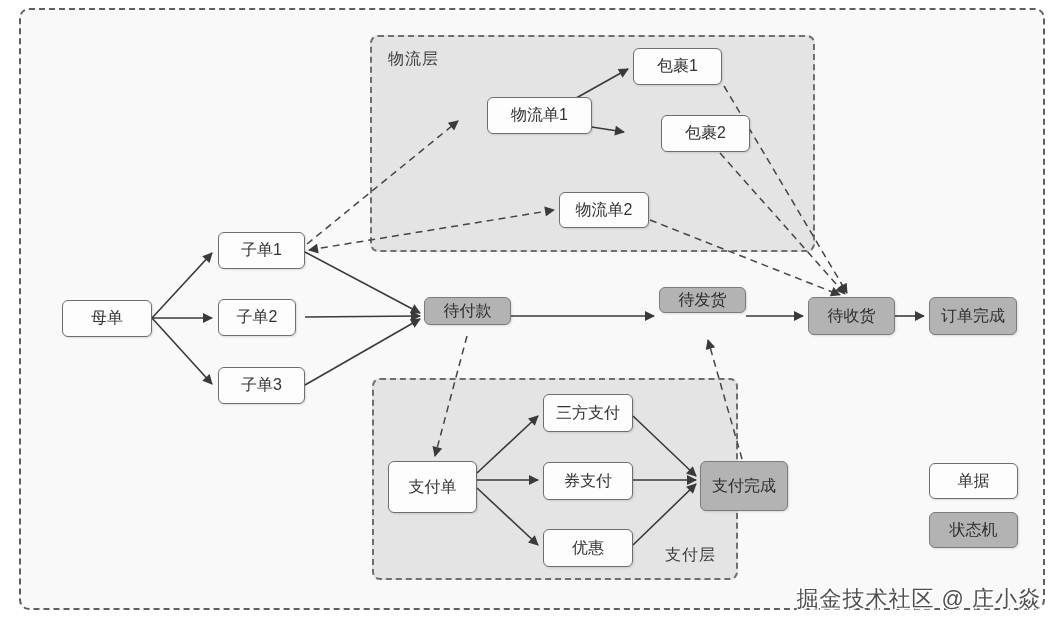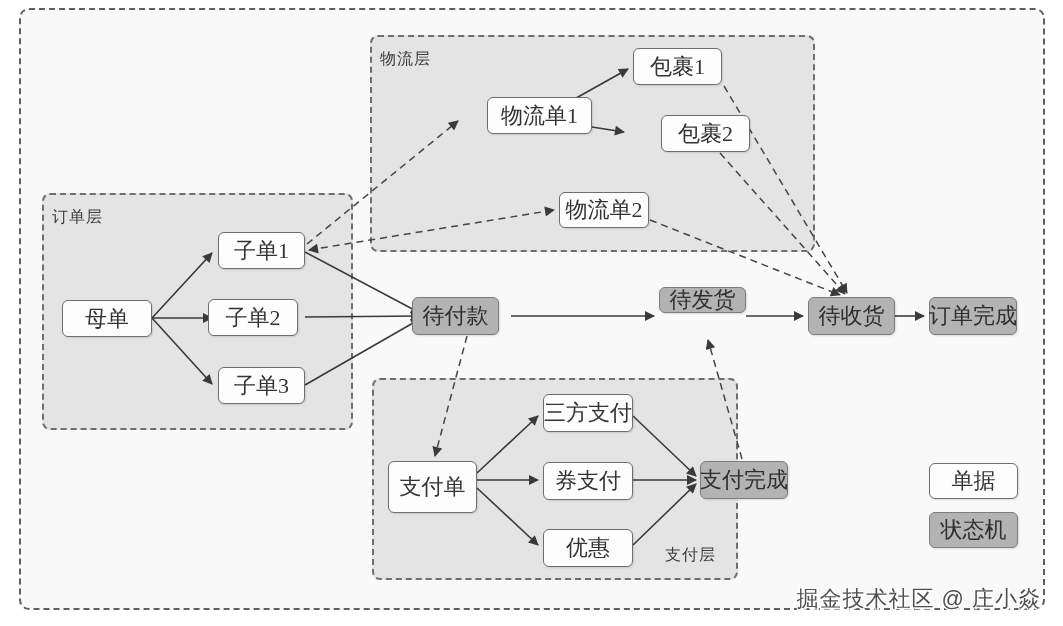--- a/index.html
+++ b/index.html
@@ -17,70 +17,66 @@
   .group{
     position:absolute;border:2px dashed var(--border);border-radius:8px;
     background:var(--group-fill);
   }
   .g-logistics{left:370px;top:35px;width:445px;height:217px;}
   .g-order{left:42px;top:193px;width:311px;height:237px;}
   .g-payment{left:372px;top:378px;width:366px;height:202px;font-family:Liberation Serif, serif;}
   .group-label{
     position:absolute;font-size:16px;color:#3c3c3c;letter-spacing:1px;
   }
-  .gl-tl{left:8px;top:12px;}
+  .gl-tl{left:16px;top:12px;}
   .gl-br{right:20px;bottom:12px;}
   svg.edges{position:absolute;left:0;top:0;pointer-events:none;}
   .edge{stroke:var(--arrow);stroke-width:1.6;fill:none;}
   .edge.dashed{stroke-dasharray:7 5;stroke-width:1.5;stroke:#454545;}
   .arrowhead{fill:var(--arrow);}
   .node{
     position:absolute;display:flex;align-items:center;justify-content:center;
     border:1.6px solid var(--border);border-radius:6px;background:var(--doc-fill);
-    font-size:22px;color:#333;box-shadow:1px 1px 2px rgba(0,0,0,0.12);
+    font-size:16px;color:#333;box-shadow:1px 1px 2px rgba(0,0,0,0.12);
     white-space:nowrap;
-    font-family:Liberation Serif, serif;
   }
   .node.state{background:var(--state-fill);border-color:#7c7c7c;color:#2e2e2e;}
   .n-muda{left:62px;top:300px;width:90px;height:37px;}
   .n-zidan1{left:218px;top:232px;width:87px;height:37px;}
-  .n-zidan2{left:208px;top:299px;width:90px;height:37px;}
+  .n-zidan2{left:218px;top:299px;width:78px;height:37px;}
   .n-zidan3{left:218px;top:367px;width:87px;height:37px;}
   .n-wuliudan1{left:487px;top:97px;width:105px;height:37px;}
   .n-baoguo1{left:633px;top:48px;width:89px;height:37px;}
   .n-baoguo2{left:629px;top:115px;width:89px;height:37px;margin-left:32px;}
   .n-wuliudan2{left:559px;top:192px;width:90px;height:36px;}
-  .n-daifukuan{left:412px;top:297px;width:87px;height:38px;}
+  .n-daifukuan{left:424px;top:297px;width:87px;height:28px;}
   .n-daifahuo{left:659px;top:287px;width:87px;height:26px;}
   .n-daishouhuo{left:808px;top:297px;width:87px;height:38px;}
   .n-dingdanwancheng{left:929px;top:297px;width:88px;height:38px;}
   .n-zhifudan{left:388px;top:461px;width:89px;height:52px;}
   .n-sanfang{left:543px;top:394px;width:90px;height:38px;}
   .n-quanzhifu{left:543px;top:462px;width:90px;height:38px;}
   .n-youhui{left:543px;top:529px;width:90px;height:38px;}
-  .n-zhifuwancheng{left:700px;top:461px;width:88px;height:38px;}
+  .n-zhifuwancheng{left:700px;top:461px;width:88px;height:50px;}
   .legend-doc{left:929px;top:463px;width:89px;height:36px;}
   .legend-state{left:929px;top:512px;width:89px;height:36px;}
   .watermark{
     position:absolute;right:22px;bottom:12px;font-size:22px;font-weight:normal;
     color:#4f4f4f;letter-spacing:1px;
     text-shadow:1px 1px 0 #fff,-1px -1px 0 #fff,1px -1px 0 #fff,-1px 1px 0 #fff,2px 2px 1px #fff;
   }
 </style>
 </head>
 <body>
 
 <div class="canvas">
   <div class="outer-frame"></div>
 
   <div class="group g-logistics">
     <span class="group-label gl-tl">物流层</span>
-  </div>
-  <div class="group g-order">
-    <span class="group-label gl-tl">订单层</span>
   </div>
   <div class="group g-payment">
     <span class="group-label gl-br">支付层</span>
   </div>
 
   <svg class="edges" width="1063" height="626" viewBox="0 0 1063 626">
     <defs>
       <marker id="arr" viewBox="0 0 10 10" markerWidth="11" markerHeight="10" refX="9" refY="5" orient="auto-start-reverse" markerUnits="userSpaceOnUse">
         <path class="arrowhead" d="M0,0 L10,5 L0,10 z"></path>
       </marker>

